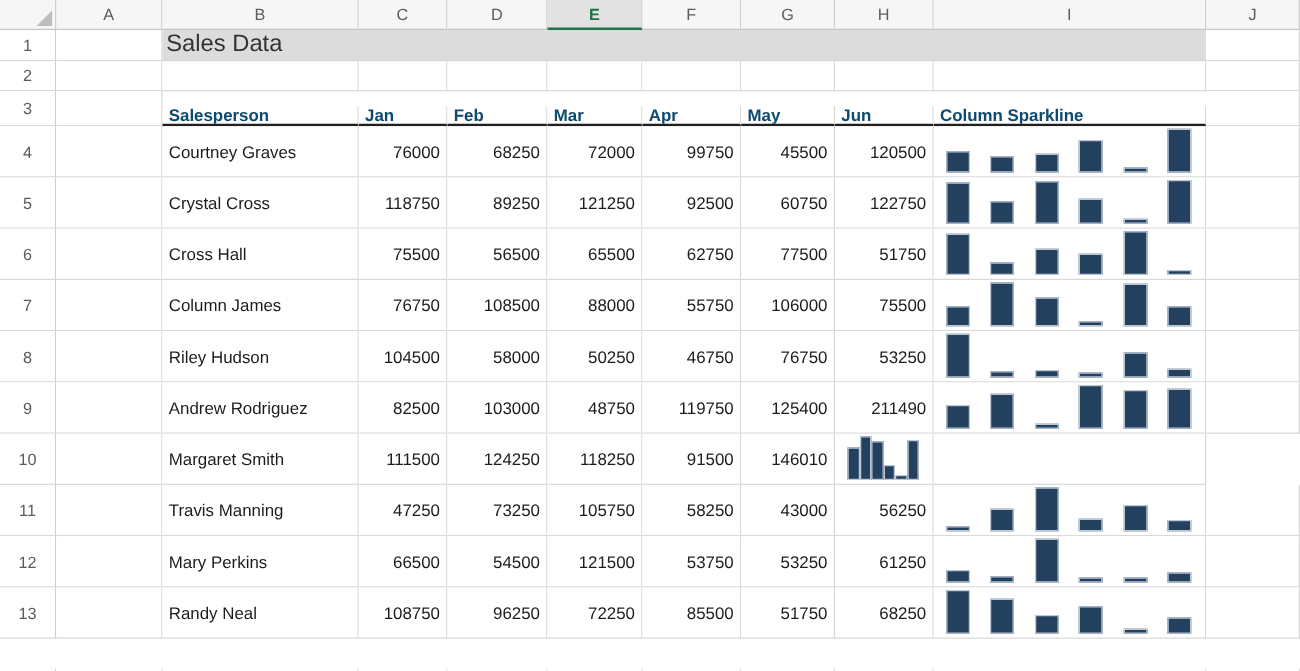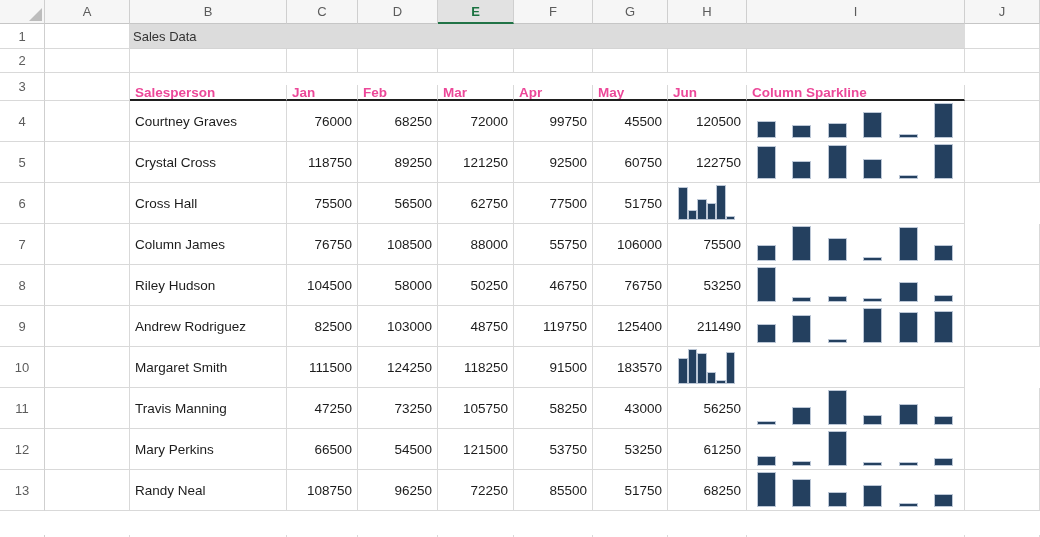--- a/index.html
+++ b/index.html
@@ -49,25 +49,25 @@
     background:#fff; border-right:1px solid #d9d9d9; border-bottom:1px solid #d9d9d9;
     display:flex; align-items:center; font-size:13.5px; overflow:hidden; white-space:nowrap;
   }
   .name { padding-left:5px; justify-content:flex-start; }
   .num  { padding-right:5px; justify-content:flex-end; }
 
   
   .title-band {
     grid-column:3 / span 8; background:#dcdcdc;
     display:flex; align-items:center; padding-left:3px;
-    font-size:13px; color:#333; border-bottom:1px solid #d4d4d4;
-  }
-
-  
-  .th { font-weight:bold; color:#ec4899; border-bottom:2px solid #1f1f1f; padding-left:5px; justify-content:flex-start;margin-top:12px; }
+    font-size:19px; color:#333; border-bottom:1px solid #d4d4d4;
+  }
+
+  
+  .th { font-weight:bold; color:#0c4a6e; border-bottom:2px solid #1f1f1f; padding-left:5px; justify-content:flex-start;margin-top:12px; }
 
   
   .spark {
     display:flex; align-items:flex-end; justify-content:space-between;
     padding:0 11px 3px 10px;
   }
   .bar { width:19px; background:#24405f; border:1px solid #bcc7d6; }
 </style>
 </head>
 <body>
@@ -168,20 +168,21 @@
         </div>
     <div class="cell"></div>
   </div>
 
   <div class="row h-data">
     <div class="rowhdr">6</div>
     <div class="cell"></div>
     <div class="cell name">Cross Hall</div>
     <div class="cell num">75500</div>
     <div class="cell num">56500</div>
+    <div class="cell num">65500</div>
     <div class="cell num">62750</div>
     <div class="cell num">77500</div>
     <div class="cell num">51750</div>
     <div class="cell spark">
           <div class="bar" style="height: 33px;"></div>
           <div class="bar" style="height: 10px;"></div>
           <div class="bar" style="height: 21px;"></div>
           <div class="bar" style="height: 17px;"></div>
           <div class="bar" style="height: 35px;"></div>
           <div class="bar" style="height: 4px;"></div>
@@ -253,21 +254,21 @@
   </div>
 
   <div class="row h-data">
     <div class="rowhdr">10</div>
     <div class="cell"></div>
     <div class="cell name">Margaret Smith</div>
     <div class="cell num">111500</div>
     <div class="cell num">124250</div>
     <div class="cell num">118250</div>
     <div class="cell num">91500</div>
-    <div class="cell num">183570</div>
+    <div class="cell num">146010</div>
     <div class="cell spark">
           <div class="bar" style="height: 26px;"></div>
           <div class="bar" style="height: 35px;"></div>
           <div class="bar" style="height: 31px;"></div>
           <div class="bar" style="height: 12px;"></div>
           <div class="bar" style="height: 4px;"></div>
           <div class="bar" style="height: 32px;"></div>
         </div>
     <div class="cell"></div>
   </div>

